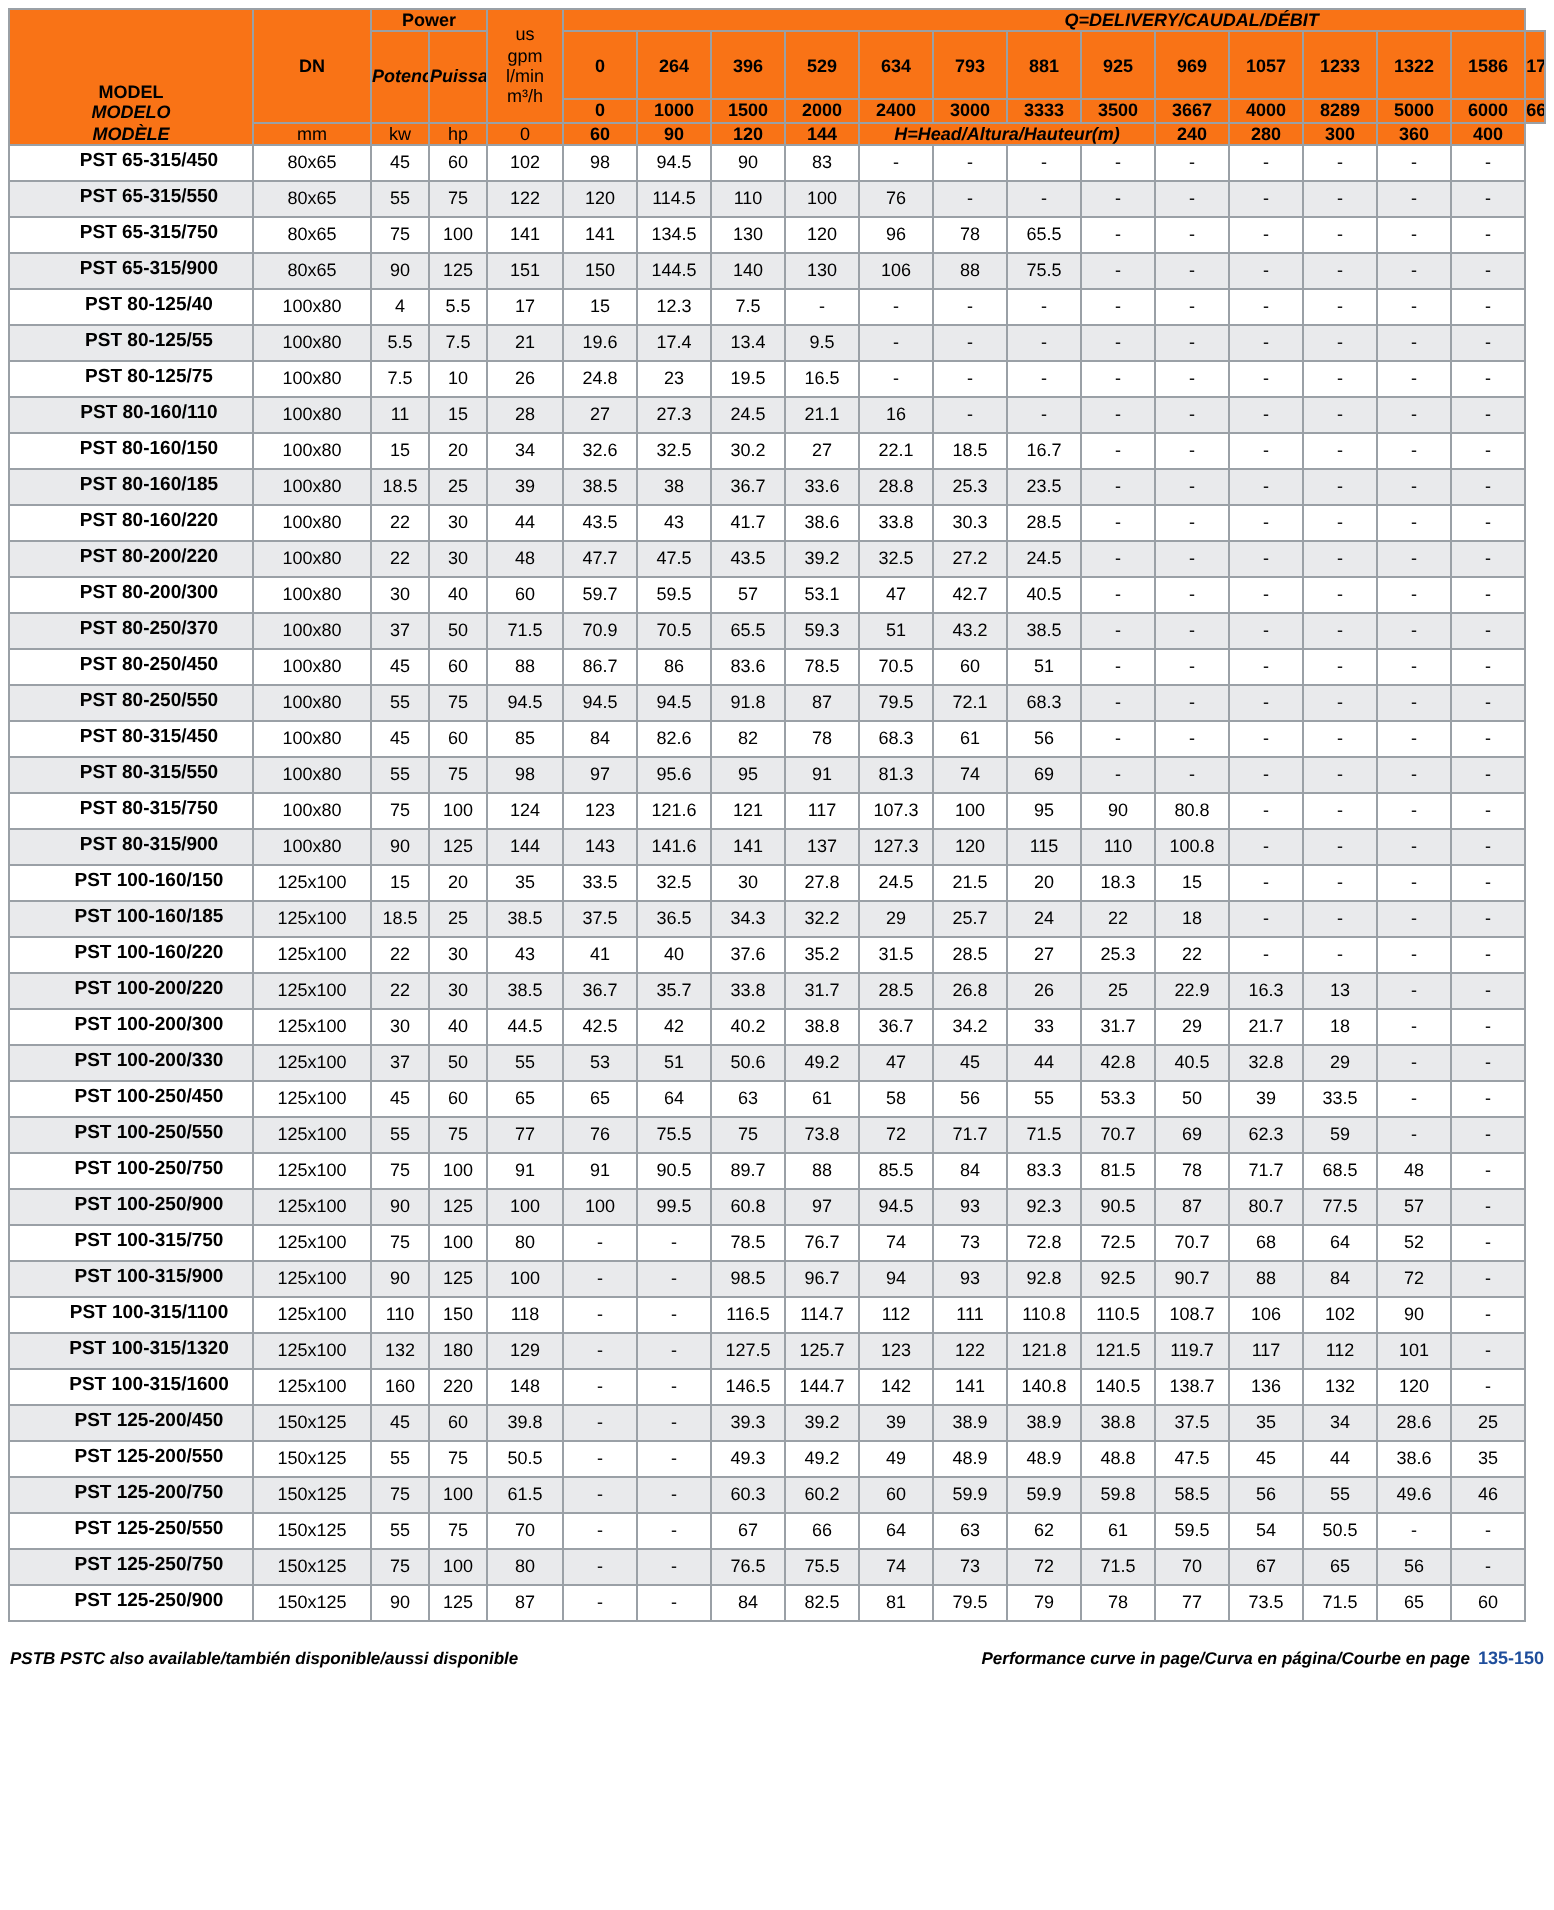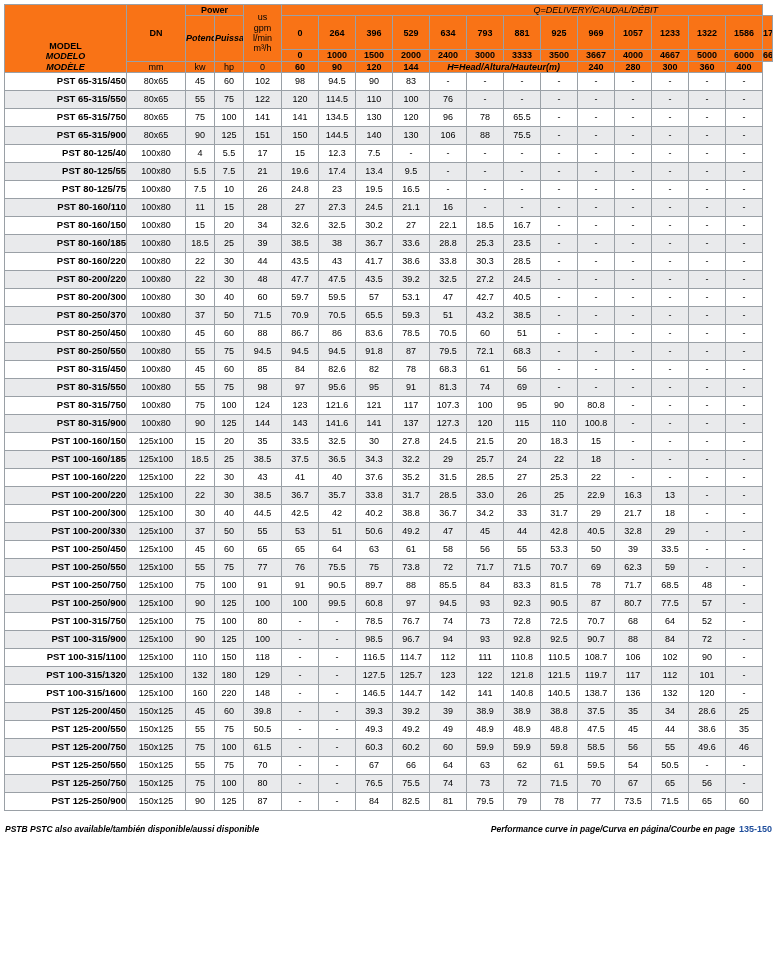--- a/index.html
+++ b/index.html
@@ -59,39 +59,39 @@
   .hdr-flowlabels {
     font-size: 7.5px;
     line-height: 1.25;
     font-weight: normal;
     text-align: left;
     padding-left: 2px;
   }
   .hdr-flowlabels span { display:block; }
   .qline {
     font-size: 8.5px;
-    font-weight: normal;
+    font-weight: bold;
     font-style: italic;
     text-align: center;
     padding: 1px 0 0 0;
     margin-top: 48px;
   }
   .hline {
     font-size: 8px;
     font-weight: bold;
     font-style: italic;
     text-align: center;
     padding: 0 0 1px 0;
   }
   .q-col { font-size: 9px; font-weight: bold; line-height:1.2; }
   
   tbody tr td { height: 17px; }
   tbody tr.alt td { background: #e9eaec; }
   tbody tr td.model {
-    text-align: right;
+    text-align: center;
     padding-left: 18px;
     font-weight: bold;
     font-size: 9.5px;
   }
   tbody td.dn { font-size: 9px; }
   tbody td.val { font-size: 9px; }
   
   .footer {
     width: 769px;
     display: flex;
@@ -185,21 +185,21 @@
         <td class="q-col"><span>0</span></td>
         <td class="q-col"><span>1000</span></td>
         <td class="q-col"><span>1500</span></td>
         <td class="q-col"><span>2000</span></td>
         <td class="q-col"><span>2400</span></td>
         <td class="q-col"><span>3000</span></td>
         <td class="q-col"><span>3333</span></td>
         <td class="q-col"><span>3500</span></td>
         <td class="q-col"><span>3667</span></td>
         <td class="q-col"><span>4000</span></td>
-        <td class="q-col"><span>4667</span></td>
+        <td class="q-col"><span>8289</span></td>
         <td class="q-col"><span>5000</span></td>
         <td class="q-col"><span>6000</span></td>
         <td class="q-col"><span>6667</span></td>
       </tr>
       <tr>
         <td class="hdr-unit"><span>mm</span></td>
         <td class="hdr-unit"><span>kw</span></td>
         <td class="hdr-unit"><span>hp</span></td>
         <td class="hdr-unit" style="font-weight:normal;"><span>0</span></td>
         <td class="q-col"><span>60</span></td>
@@ -679,21 +679,21 @@
           <td class="model">PST 100-200/220</td>
           <td class="dn">125x100</td>
           <td class="val">22</td>
           <td class="val">30</td>
           <td class="val">38.5</td>
           <td class="val">36.7</td>
           <td class="val">35.7</td>
           <td class="val">33.8</td>
           <td class="val">31.7</td>
           <td class="val">28.5</td>
-          <td class="val">33.0</td>
+          <td class="val">26.8</td>
           <td class="val">26</td>
           <td class="val">25</td>
           <td class="val">22.9</td>
           <td class="val">16.3</td>
           <td class="val">13</td>
           <td class="val">-</td>
           <td class="val">-</td>
         </tr>
         <tr>
           <td class="model">PST 100-200/300</td>

